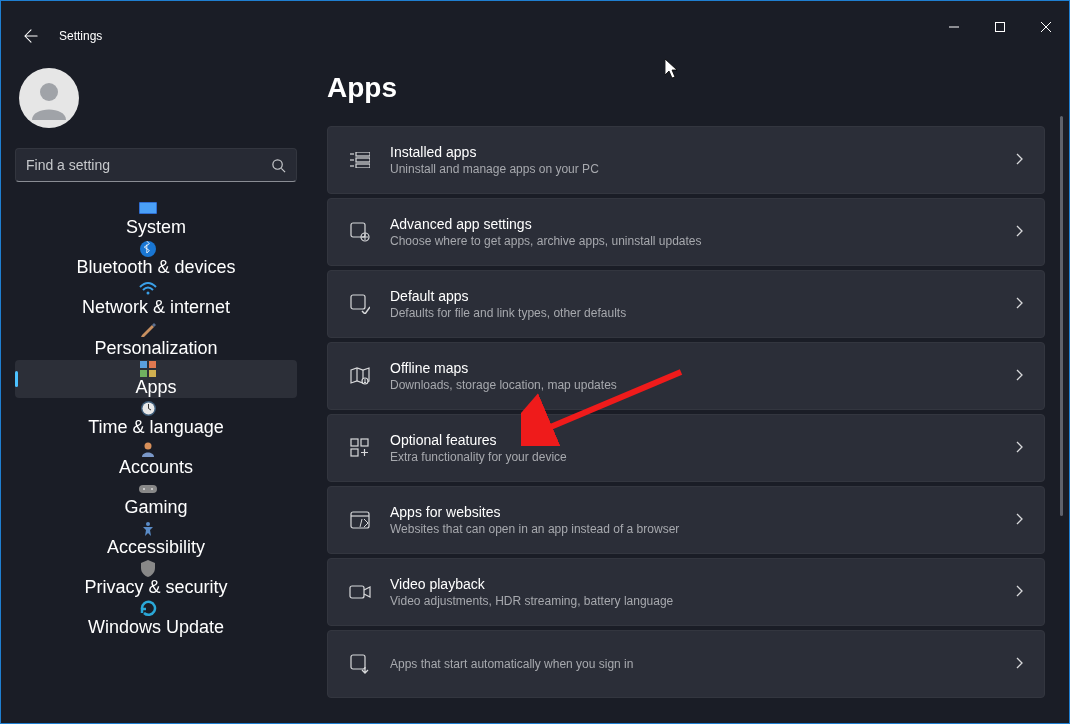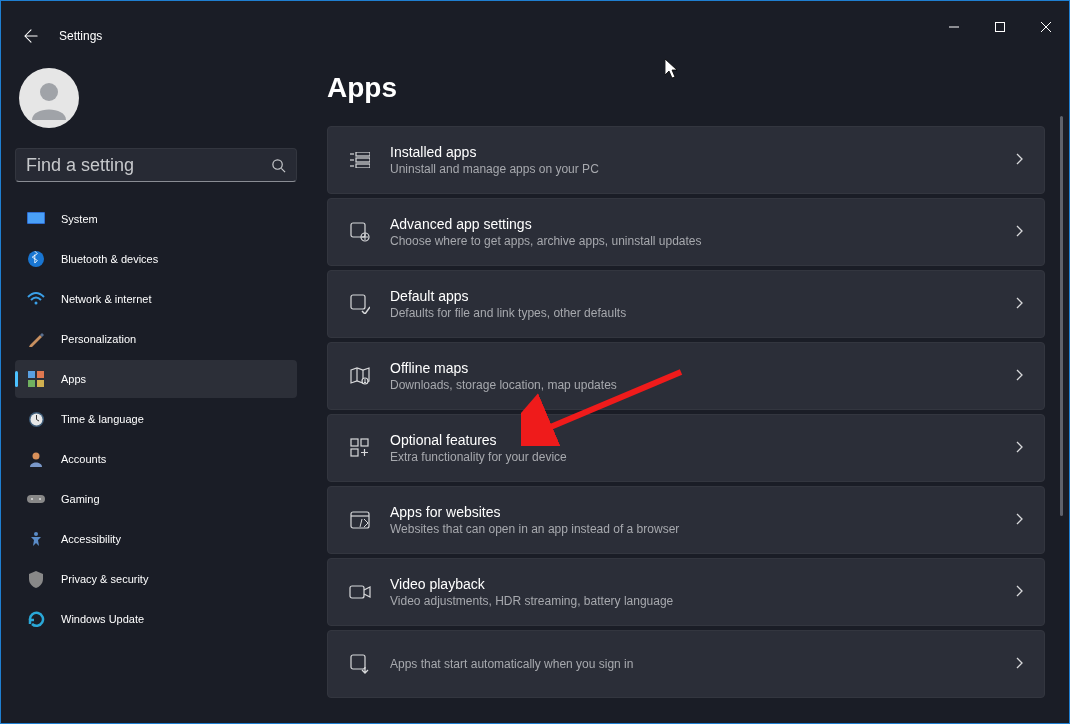--- a/index.html
+++ b/index.html
@@ -81,39 +81,40 @@
       align-items: center;
       padding: 0 10px;
       margin-bottom: 18px;
     }
     .search-input {
       flex: 1;
       background: transparent;
       border: none;
       outline: none;
       color: #c7c9cc;
-      font-size: 18px;
+      font-size: 14px;
     }
     .search-input::placeholder {
       color: #c7c9cc;
     }
     .nav {
       list-style: none;
     }
     .nav-item {
       height: 38px;
       display: flex;
       align-items: center;
       padding: 0 12px;
       border-radius: 4px;
       cursor: pointer;
-      font-size: 11px;
+      font-size: 18px;
       color: #fff;
       position: relative;
       margin-bottom: 2px;
+      flex-direction: column;
     }
     .nav-item.selected {
       background: #2c2f38;
     }
     .nav-item.selected::before {
       content: "";
       position: absolute;
       left: 0;
       top: 11px;
       bottom: 11px;

